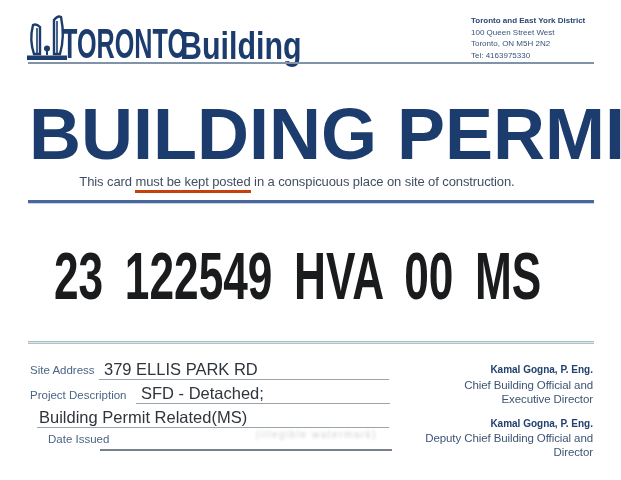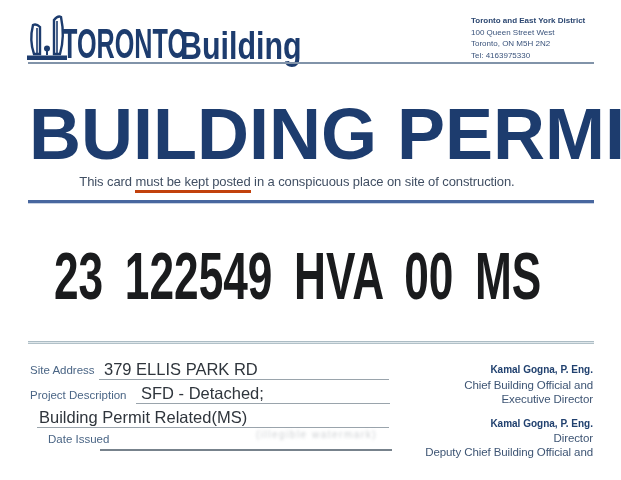--- a/index.html
+++ b/index.html
@@ -149,18 +149,18 @@
   <div class="abs" id="watermark">(illegible watermark)</div>
 
   <div class="abs" id="officials">
     <div class="official-block">
       <div class="official-name">Kamal Gogna, P. Eng.</div>
       <div class="official-title">Chief Building Official and</div>
       <div class="official-title">Executive Director</div>
     </div>
     <div class="official-block">
       <div class="official-name">Kamal Gogna, P. Eng.</div>
+      <div class="official-title">Deputy Chief Building Official and</div>
       <div class="official-title">Director</div>
-      <div class="official-title">Deputy Chief Building Official and</div>
     </div>
   </div>
 
 </div>
 
 </body></html>

